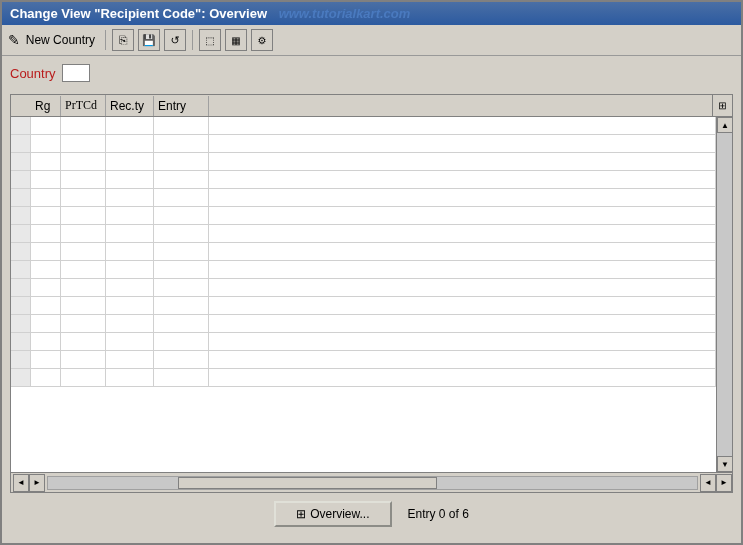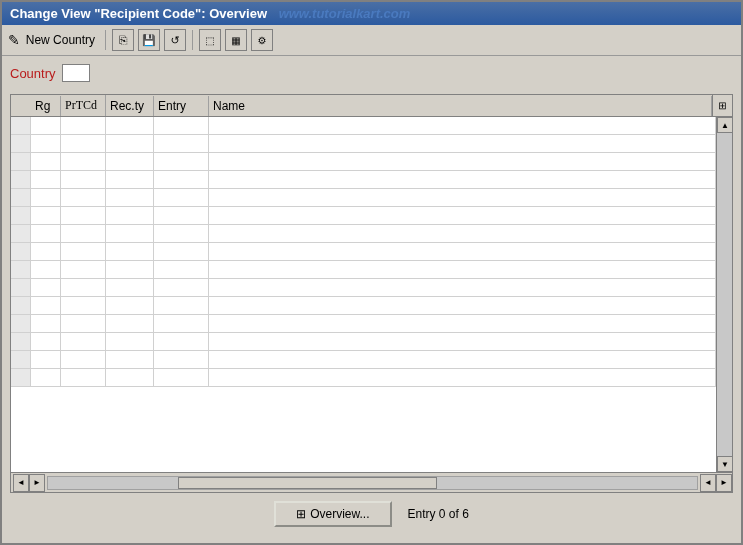--- a/index.html
+++ b/index.html
@@ -310,23 +310,20 @@
           <span>Rg</span>
         </div>
         <div class="th-cell col-prtcd">
           <span>PrTCd</span>
         </div>
         <div class="th-cell col-recty">
           <span>Rec.ty</span>
         </div>
         <div class="th-cell col-rcode">
           <span>Entry</span>
-        </div>
-        <div class="th-cell col-name" style="margin-right:20px;">
-          <span>Name</span>
         </div>
         <div class="col-resize-btn">⊞</div>
       </div>
 
       <div class="table-body">
         <div class="table-rows">
 
           <div class="table-row">
             <div class="td-checkbox"></div>
             <div class="td-cell col-rg"></div>

